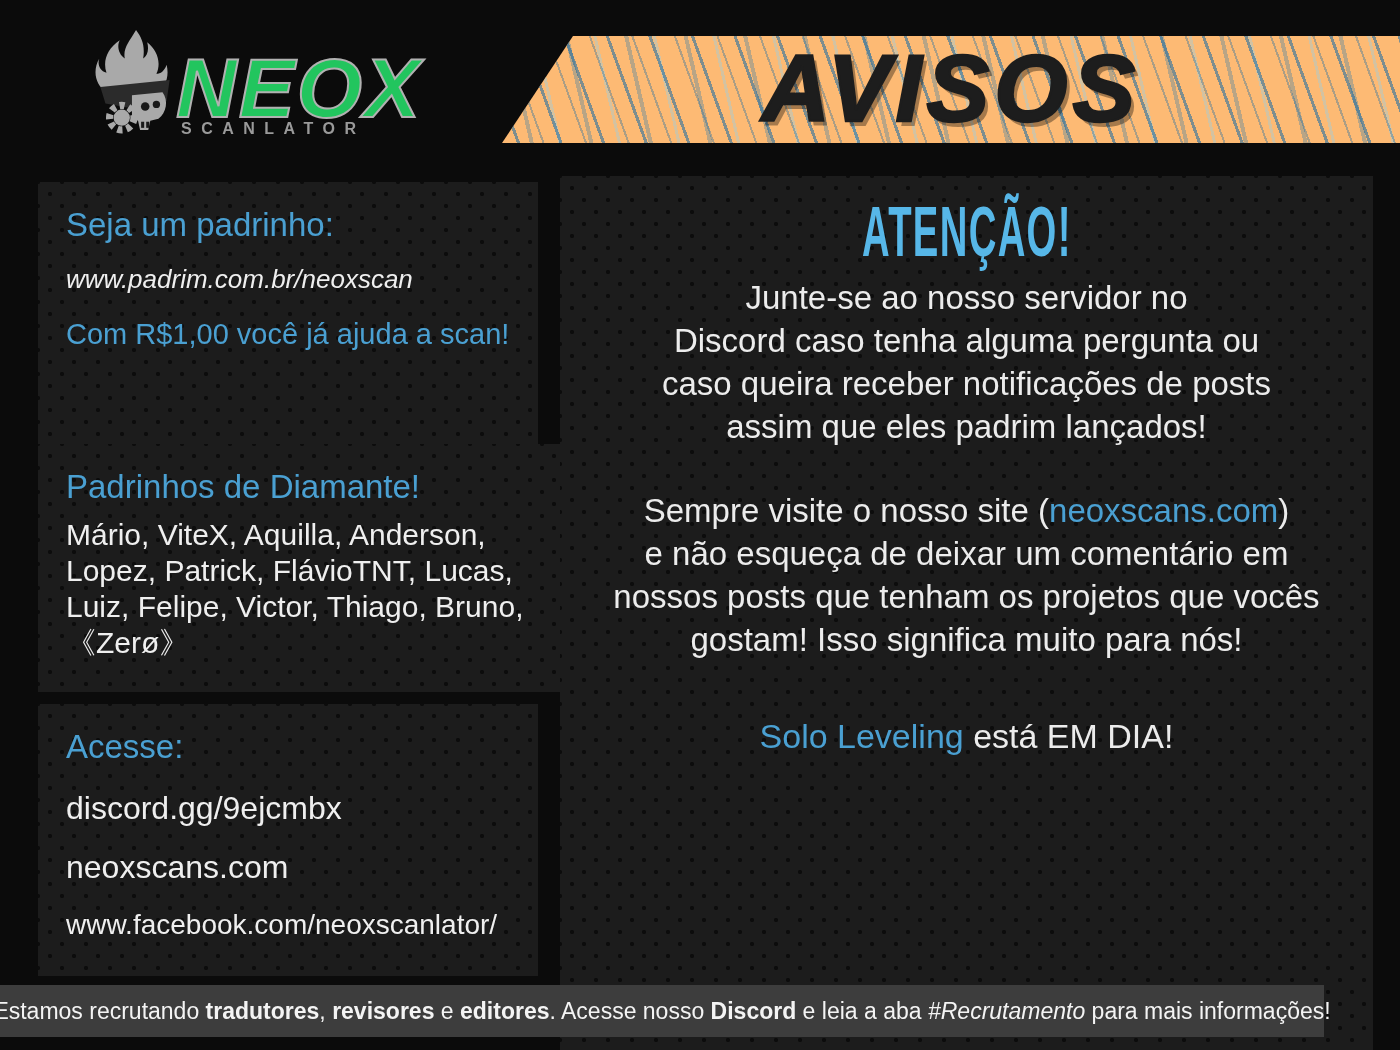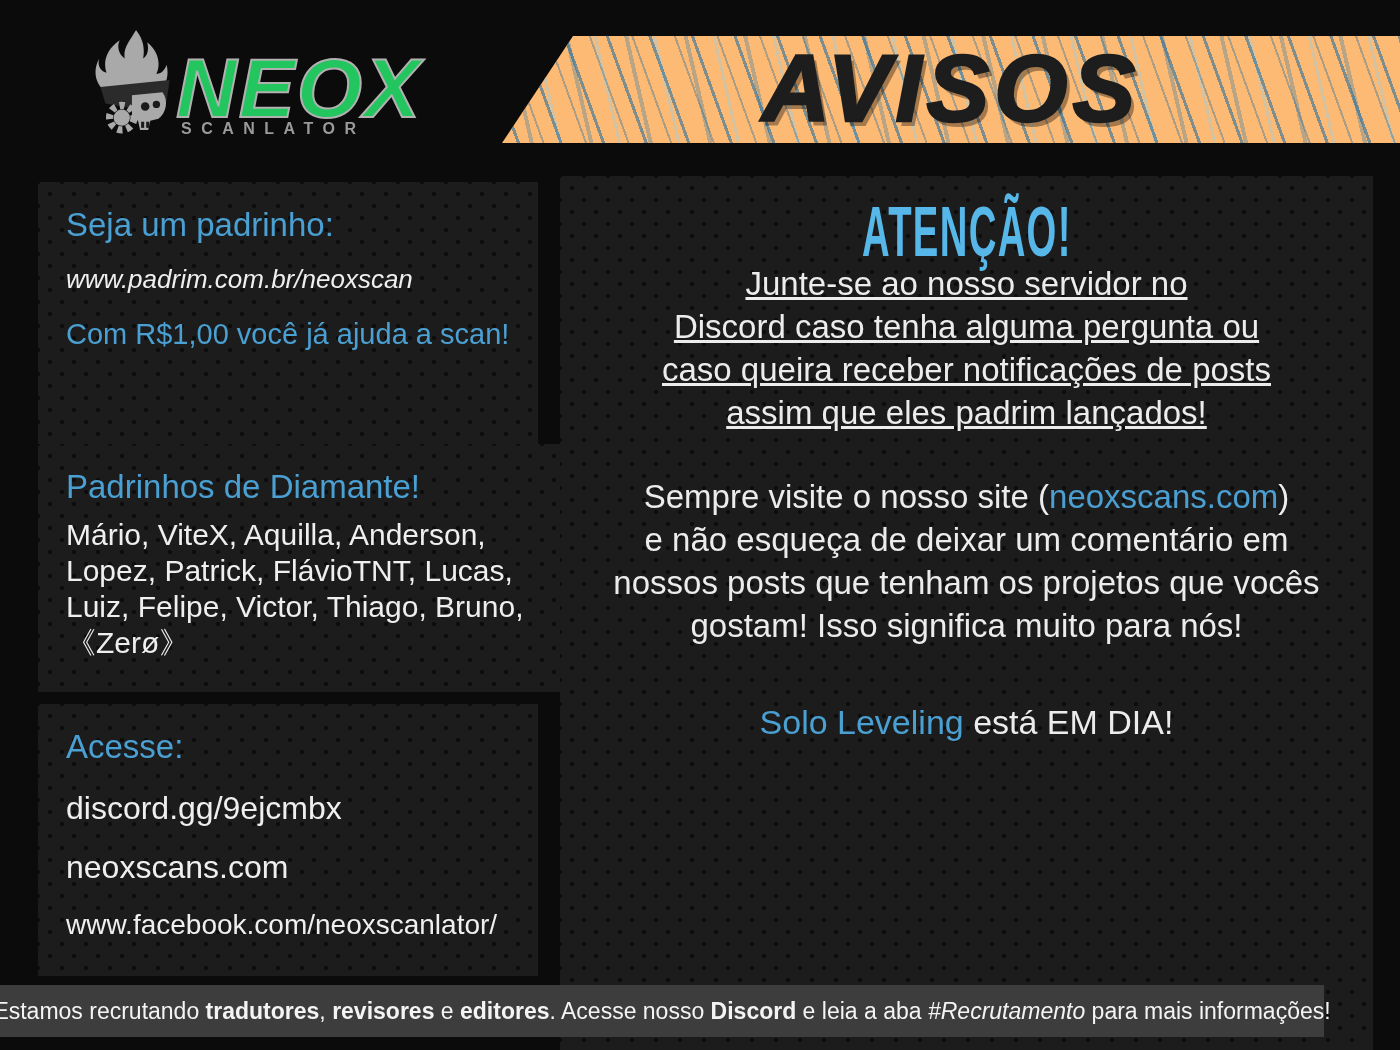--- a/index.html
+++ b/index.html
@@ -67,21 +67,21 @@
   .box3 .lnk2{margin-top:22px;font-size:32px;}
   .box3 .lnk3{margin-top:23px;font-size:28px;}
   
   .main-box{left:560px;top:176px;width:813px;height:1001px;text-align:center;color:#ececec;}
   .attn-wrap{margin-top:22px;height:64px;display:flex;align-items:center;justify-content:center;}
   .attn{
     display:inline-block;font-size:58px;font-weight:bold;letter-spacing:2px;
     color:#57b7e8;transform:scale(.66,1.22);transform-origin:center;
   }
   .para{font-size:33px;line-height:43px;}
-  .para1{text-decoration:underline;}
+  .para1{margin-top:14px;}
   .para2{margin-top:41px;}
   .status-line{margin-top:56px;font-size:34px;}
   .blue-t{color:#4aa0d2;}
   
   .footer-bar{
     position:absolute;left:0;top:985px;width:1324px;height:52px;
     background:#3d3d3d;color:#f4f4f4;font-size:23px;
     display:flex;align-items:center;justify-content:center;white-space:pre;
   }
   .footer-bar .b{font-weight:bold;}

